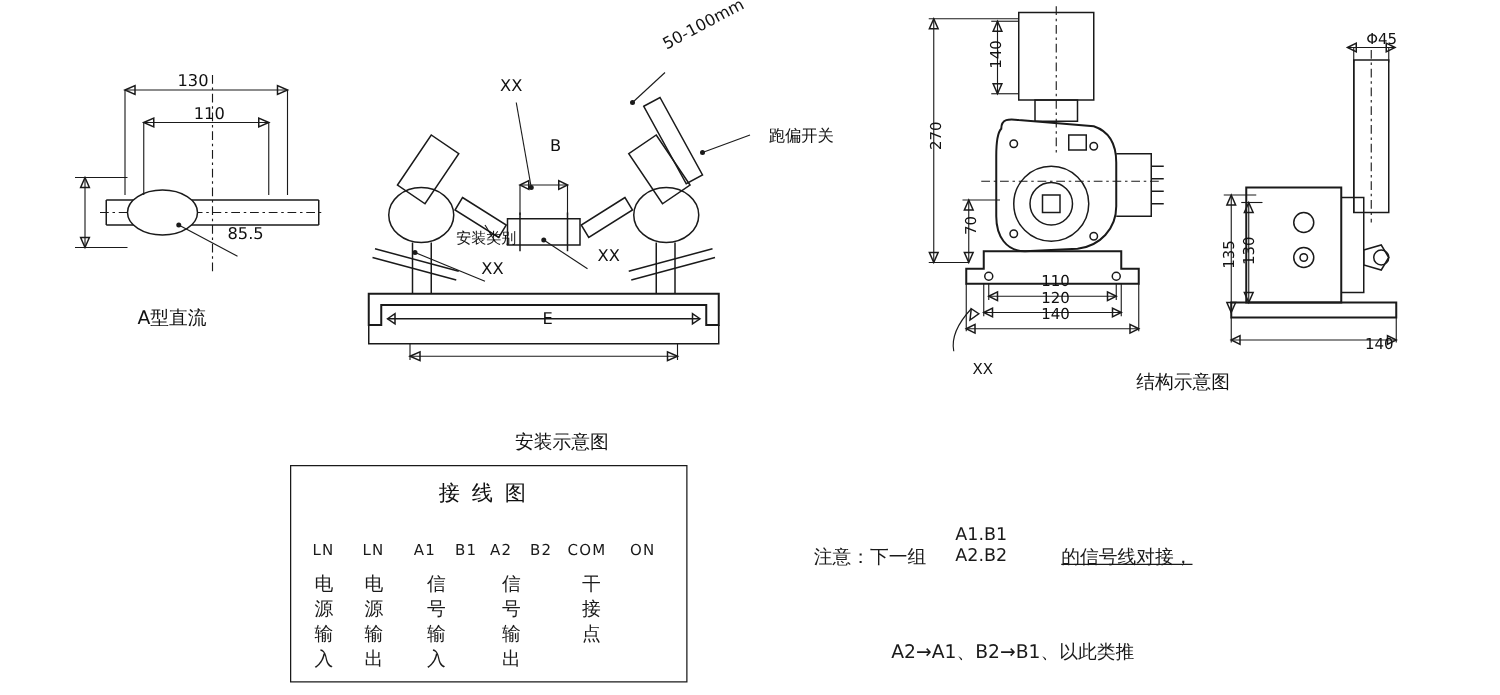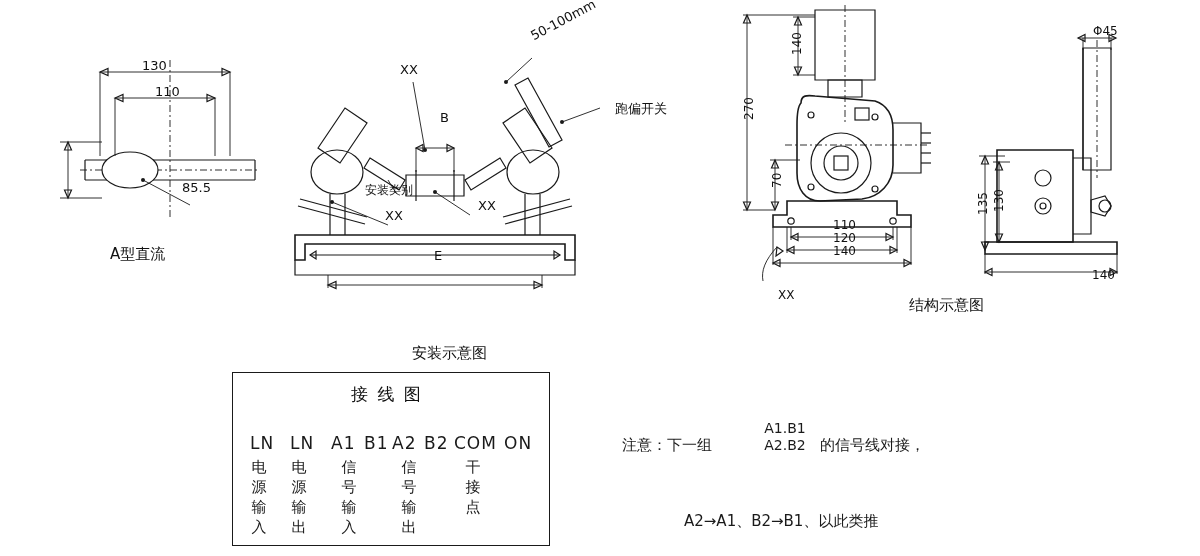--- a/index.html
+++ b/index.html
@@ -11,23 +11,23 @@
   .lbl{position:absolute;font-size:13px;color:#111;white-space:nowrap;}
   .lbl.sm{font-size:12px;}
   .cap{position:absolute;font-size:15px;color:#111;white-space:nowrap;}
   svg{position:absolute;left:0;top:0;overflow:visible;}
   .ln{stroke:#1a1a1a;stroke-width:1.2;fill:none;}
   .ln2{stroke:#1a1a1a;stroke-width:1.6;fill:none;}
   .thin{stroke:#1a1a1a;stroke-width:0.9;fill:none;}
   .dash{stroke:#1a1a1a;stroke-width:0.9;fill:none;stroke-dasharray:7 3 2 3;}
   .fillw{fill:#ffffff;stroke:#1a1a1a;stroke-width:1.2;}
   .box{position:absolute;border:1.6px solid #1a1a1a;}
-  .term{position:absolute;font-size:17px;letter-spacing:1px;}
+  .term{position:absolute;font-size:12px;letter-spacing:1px;}
   .vstack{position:absolute;font-size:15px;line-height:20px;text-align:center;}
-  .note{position:absolute;font-size:15px;white-space:nowrap;}
+  .note{position:absolute;font-size:15px;white-space:nowrap;margin-left:29px;}
   .frac{position:absolute;font-size:14px;line-height:17px;text-align:center;}
 </style>
 </head>
 <body>
 
 <svg width="300" height="260" style="left:40px;top:30px;">
 
   <path class="dash" d="M130 30 L130 190"></path>
 
   <path class="dash" d="M40 140 L220 140"></path>
@@ -302,14 +302,14 @@
   <div>干</div>
   <div>接</div>
   <div>点</div>
 </div>
 
 <div class="note" style="left:622px;top:436px;">注意：下一组</div>
 <div class="frac" style="left:755px;top:420px;width:60px;">
   <div>A1.B1</div>
   <div>A2.B2</div>
 </div>
-<div class="note" style="left:820px;top:436px;">的信号线对接，</div>
+<div class="note" style="left:820px;top:436px;text-decoration:underline;">的信号线对接，</div>
 <div class="note" style="left:684px;top:512px;">A2→A1、B2→B1、以此类推</div>
 
 </body></html>

